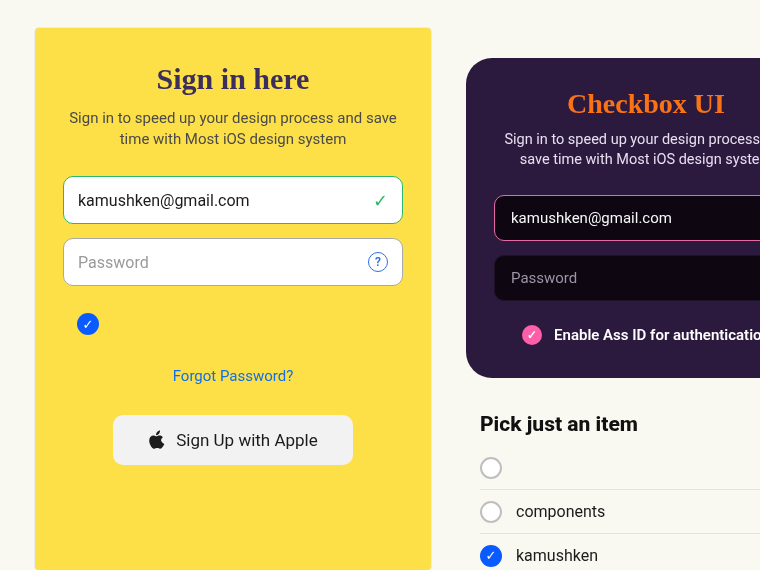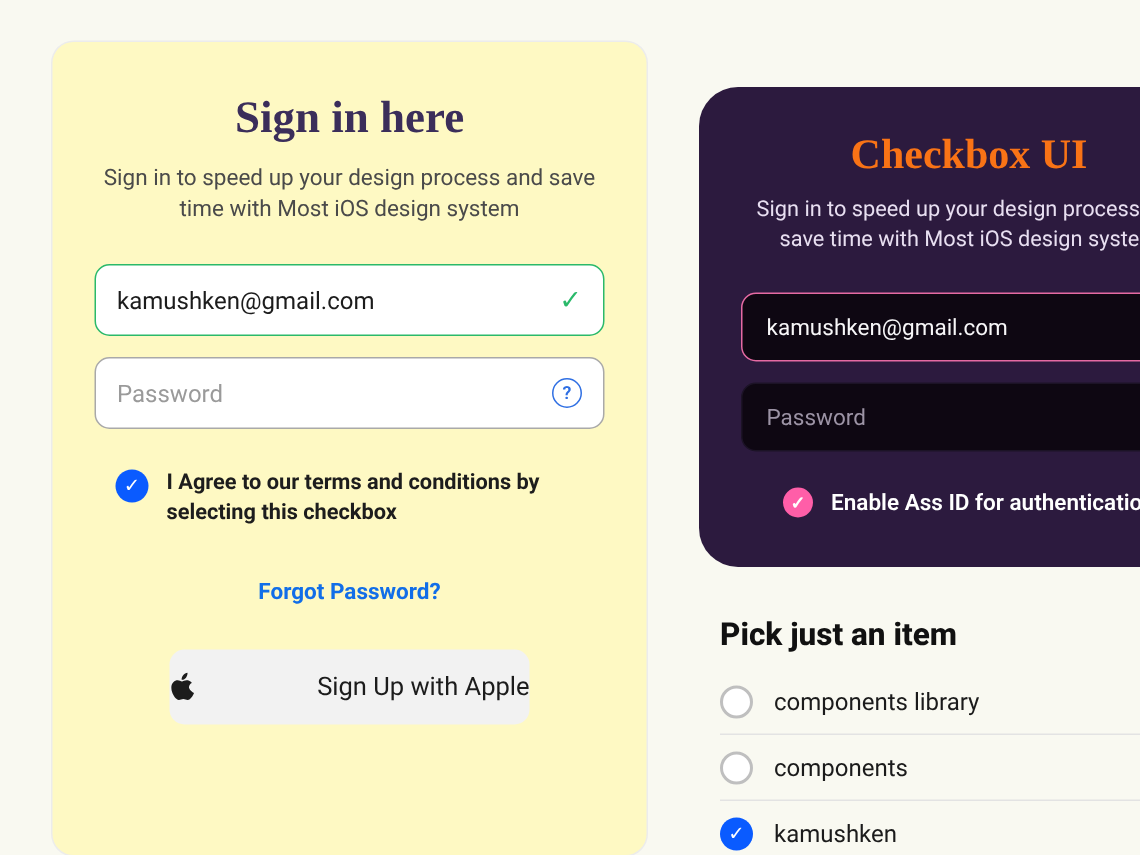--- a/index.html
+++ b/index.html
@@ -10,22 +10,22 @@
     position: relative;
   }
 
   
   .card-a {
     position: absolute;
     left: 35px;
     top: 28px;
     width: 396px;
     height: 542px;
-    background: #fef9c3;
-    border-radius: 14px;
+    background: #fde047;
+    border-radius: 4px;
     box-shadow: 0 0 0 1px #ececec;
     padding: 34px 28px 28px;
     display: flex;
     flex-direction: column;
     align-items: center;
   }
   .card-a h1 {
     font-family: Georgia, "Times New Roman", serif;
     font-weight: 700;
     font-size: 30px;
@@ -97,32 +97,32 @@
     font-size: 14.5px;
     font-weight: 700;
     color: #1d1d1d;
     line-height: 1.4;
   }
 
   .forgot {
     margin-top: 32px;
     font-size: 15px;
     color: #116ee8;
-    font-weight: 700;
+    font-weight: 400;
   }
 
   .btn-apple {
     margin-top: 30px;
     height: 50px;
     width: 240px;
     border-radius: 10px;
     background: #f2f2f2;
     display: flex;
     align-items: center;
-    justify-content: space-between;
+    justify-content: center;
     gap: 10px;
     font-size: 17px;
     color: #1c1c1c;
   }
   .apple-ico {
     width: 18px; height: 20px;
     display: inline-flex;
   }
 
   
@@ -243,21 +243,20 @@
     <span class="check">✓</span>
   </div>
 
   <div class="field field-password-a">
     <span>Password</span>
     <span class="help">?</span>
   </div>
 
   <div class="terms-row">
     <div class="chk-blue">✓</div>
-    <div class="terms-text">I Agree to our terms and conditions by selecting this checkbox</div>
   </div>
 
   <a class="forgot">Forgot Password?</a>
 
   <div class="btn-apple">
     <span class="apple-ico">
       <svg viewBox="0 0 16 18" width="18" height="20">
           <path fill="#1c1c1c" d="M11.6 9.5c0-2 1.6-2.9 1.7-3-1-1.3-2.4-1.5-2.9-1.5-1.2-.1-2.4.7-3 .7-.7 0-1.6-.7-2.6-.7C3 5 1 6.5 1 9.5c0 1 .2 2 .6 3 .5 1.3 2.2 4.4 4 4.3.9 0 1.5-.6 2.6-.6s1.6.6 2.6.6c1.8 0 3.3-2.9 3.8-4.2-2.4-1.1-3-3.2-3-3.1zM9.8 3.4C10.4 2.6 10.8 1.6 10.7.5c-.9 0-2 .6-2.6 1.4C7.5 2.6 7 3.7 7.2 4.7c1 .1 2-.5 2.6-1.3z"></path>
         </svg>
     </span>
@@ -280,21 +279,20 @@
     <div class="chk-pink">✓</div>
     <span>Enable Ass ID for authentication</span>
   </div>
 </div>
 
 <div class="pick">
   <h2>Pick just an item</h2>
 
   <div class="pick-row">
     <div class="circle-empty"></div>
-    <span class="label">components library</span>
 
   </div>
 
   <div class="pick-row">
     <div class="circle-empty"></div>
     <span class="label">components</span>
 
   </div>
 
   <div class="pick-row">

